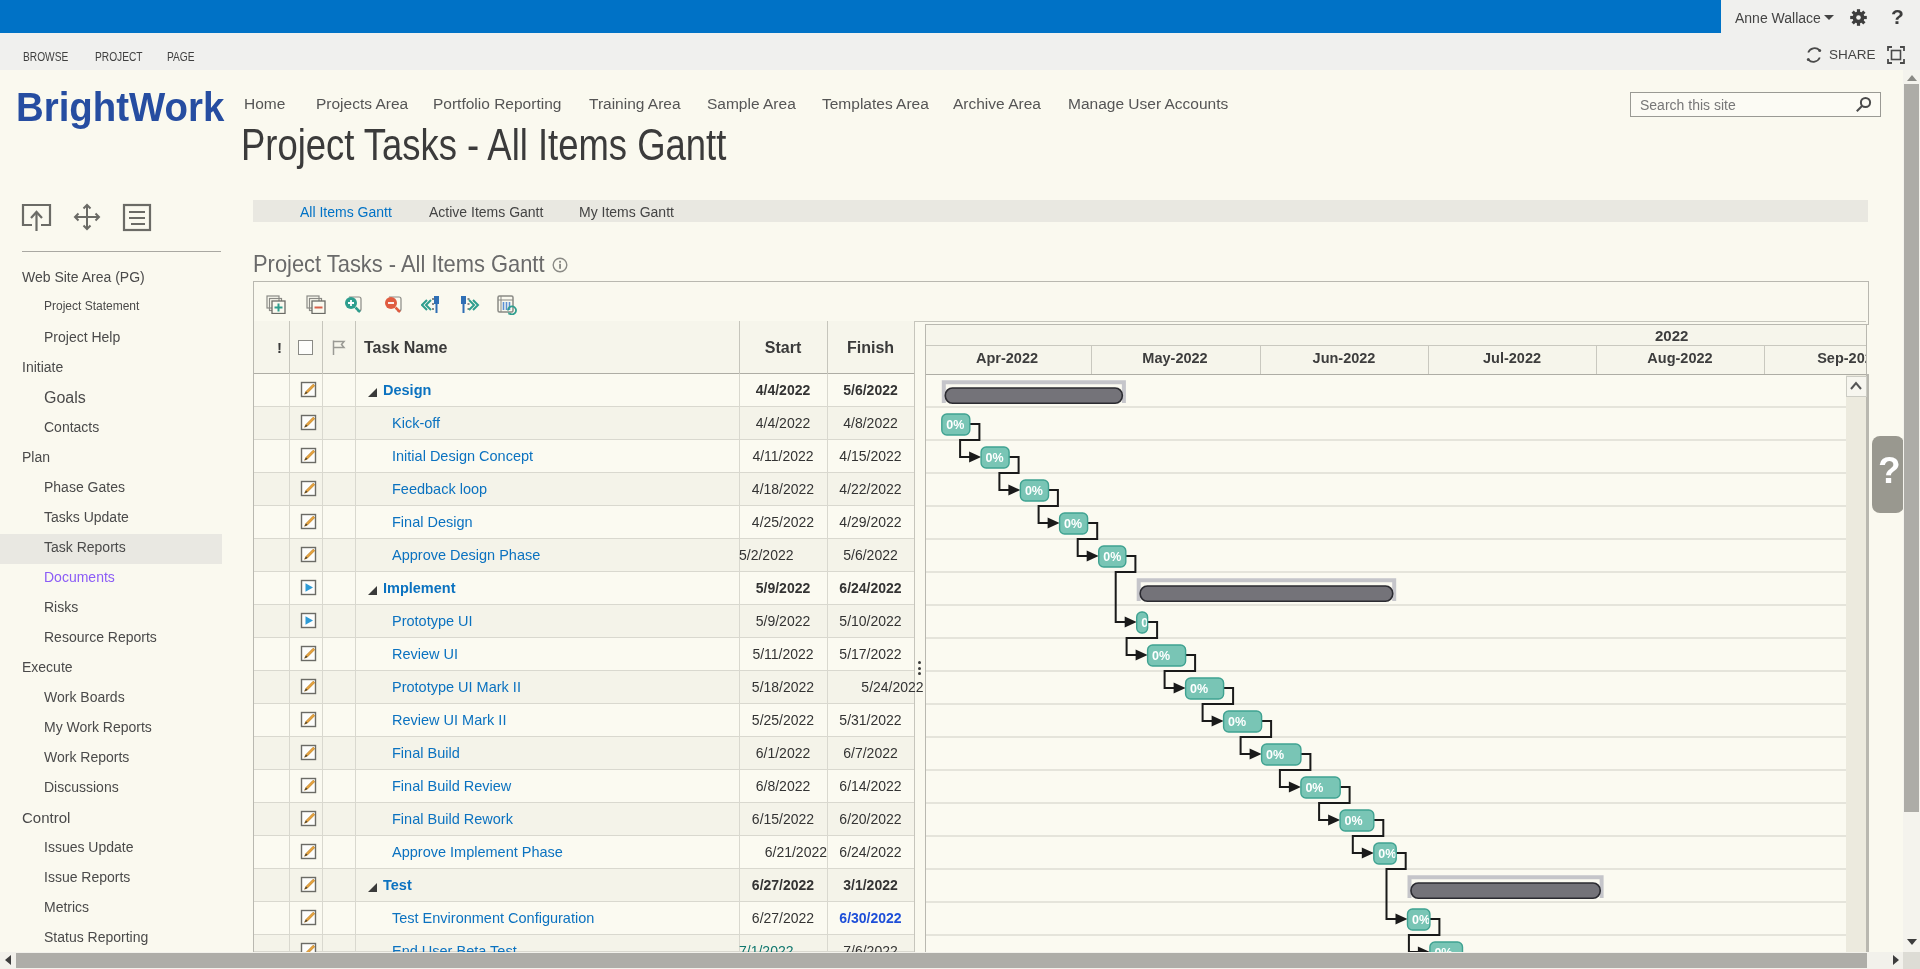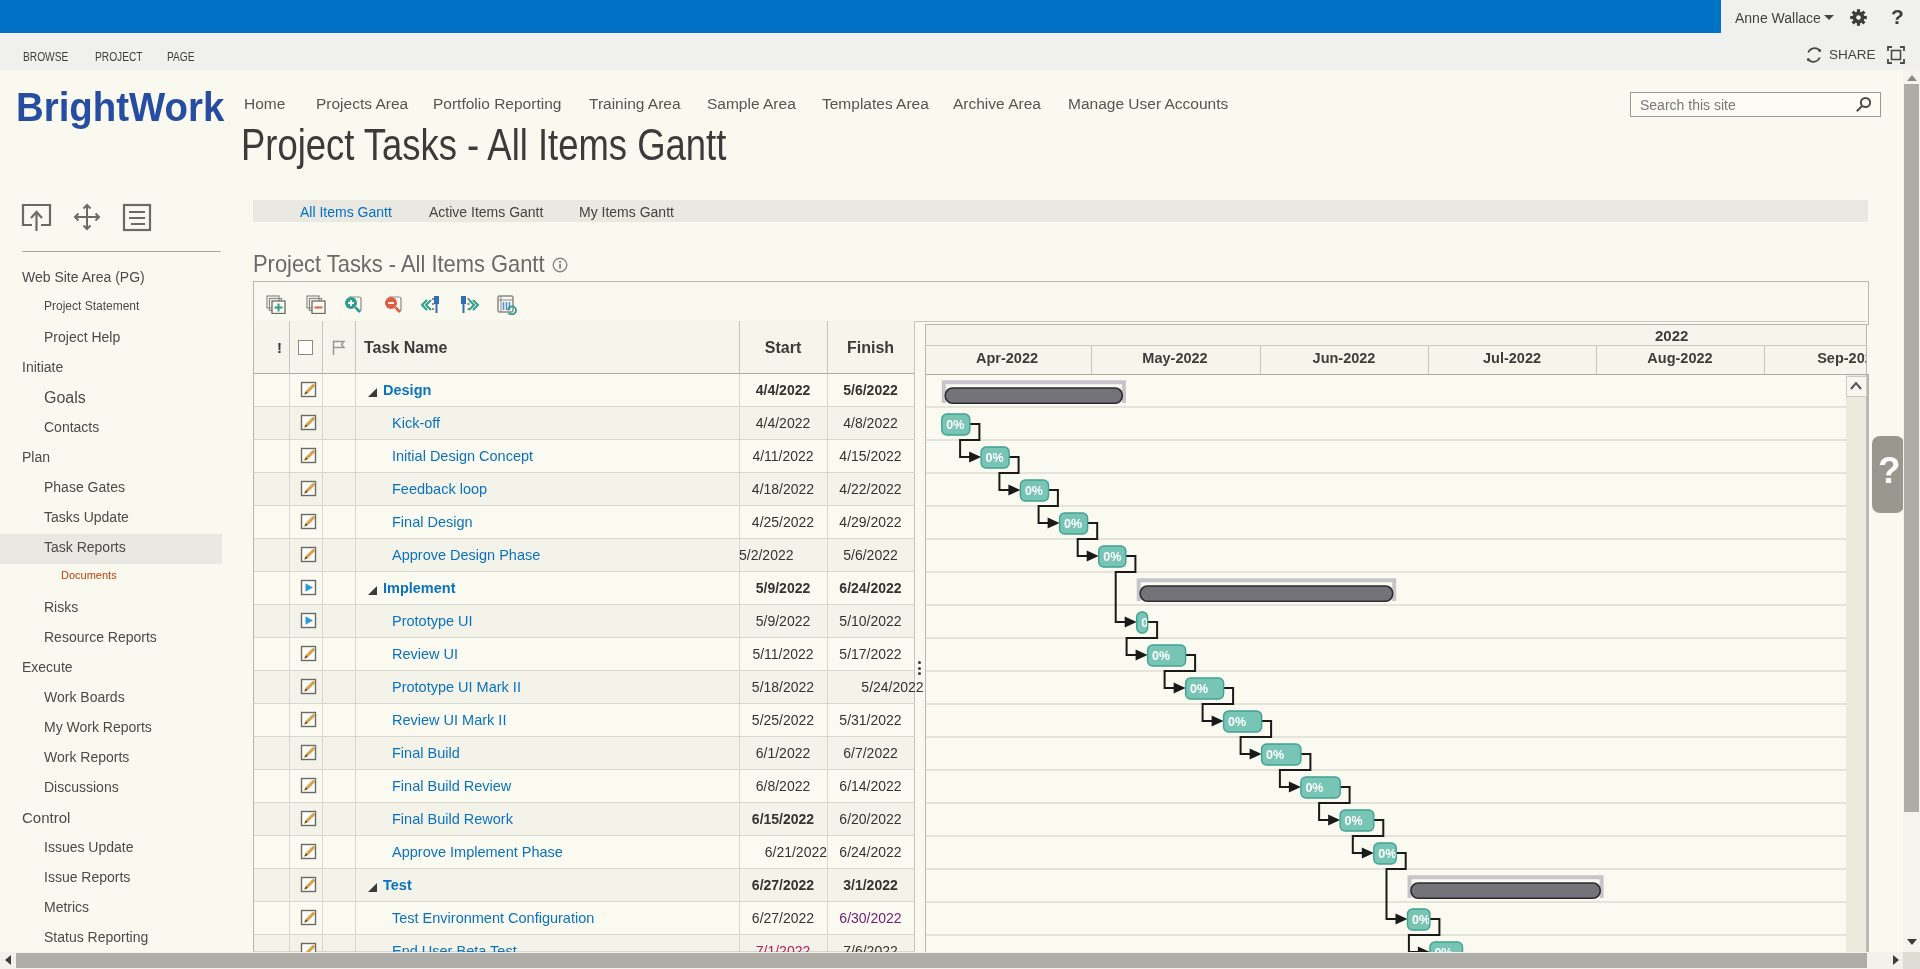--- a/index.html
+++ b/index.html
@@ -79,21 +79,21 @@
 <div class="abs" style="left:22px;top:269px;font-size:14px;color:#4a4a4a;white-space:nowrap">Web Site Area (PG)</div>
 <div class="abs" style="left:44px;top:299px;font-size:12px;color:#4a4a4a;white-space:nowrap">Project Statement</div>
 <div class="abs" style="left:44px;top:329px;font-size:14px;color:#4a4a4a;white-space:nowrap">Project Help</div>
 <div class="abs" style="left:22px;top:359px;font-size:14px;color:#4a4a4a;white-space:nowrap">Initiate</div>
 <div class="abs" style="left:44px;top:389px;font-size:16px;color:#4a4a4a;white-space:nowrap">Goals</div>
 <div class="abs" style="left:44px;top:419px;font-size:14px;color:#4a4a4a;white-space:nowrap">Contacts</div>
 <div class="abs" style="left:22px;top:449px;font-size:14px;color:#4a4a4a;white-space:nowrap">Plan</div>
 <div class="abs" style="left:44px;top:479px;font-size:14px;color:#4a4a4a;white-space:nowrap">Phase Gates</div>
 <div class="abs" style="left:44px;top:509px;font-size:14px;color:#4a4a4a;white-space:nowrap">Tasks Update</div>
 <div class="abs" style="left:44px;top:539px;font-size:14px;color:#4a4a4a;white-space:nowrap">Task Reports</div>
-<div class="abs" style="left:61px;top:569px;font-size:11px;color:#c2410c;white-space:nowrap">Documents</div>
+<div class="abs" style="left:44px;top:569px;font-size:14px;color:#8b5cf6;white-space:nowrap">Documents</div>
 <div class="abs" style="left:44px;top:599px;font-size:14px;color:#4a4a4a;white-space:nowrap">Risks</div>
 <div class="abs" style="left:44px;top:629px;font-size:14px;color:#4a4a4a;white-space:nowrap">Resource Reports</div>
 <div class="abs" style="left:22px;top:659px;font-size:14px;color:#4a4a4a;white-space:nowrap">Execute</div>
 <div class="abs" style="left:44px;top:689px;font-size:14px;color:#4a4a4a;white-space:nowrap">Work Boards</div>
 <div class="abs" style="left:44px;top:719px;font-size:14px;color:#4a4a4a;white-space:nowrap">My Work Reports</div>
 <div class="abs" style="left:44px;top:749px;font-size:14px;color:#4a4a4a;white-space:nowrap">Work Reports</div>
 <div class="abs" style="left:44px;top:779px;font-size:14px;color:#4a4a4a;white-space:nowrap">Discussions</div>
 <div class="abs" style="left:22px;top:809px;font-size:15px;color:#4a4a4a;white-space:nowrap">Control</div>
 <div class="abs" style="left:44px;top:839px;font-size:14px;color:#4a4a4a;white-space:nowrap">Issues Update</div>
 <div class="abs" style="left:44px;top:869px;font-size:14px;color:#4a4a4a;white-space:nowrap">Issue Reports</div>
@@ -361,21 +361,21 @@
 <div class="abs" style="left:322px;top:803px;width:1px;height:33px;background:#d9d8cf"></div>
 <div class="abs" style="left:355px;top:803px;width:1px;height:33px;background:#d9d8cf"></div>
 <div class="abs" style="left:739px;top:803px;width:1px;height:33px;background:#d9d8cf"></div>
 <div class="abs" style="left:827px;top:803px;width:1px;height:33px;background:#d9d8cf"></div>
 <svg class="abs" style="left:300px;top:810px" width="18" height="18" viewBox="0 0 18 18">
 <rect x="1.5" y="1.5" width="14" height="14" fill="#fdfdfb" stroke="#6b6b66" stroke-width="1.4"></rect>
 <path d="M13.2 3.2 L6.0 10.4 L4.6 13.2 L7.5 11.9 L14.7 4.7 Z" fill="#e8a33d" stroke="#b87818" stroke-width="0.7"></path>
 <path d="M4.6 13.2 L6.0 10.4 L7.5 11.9 Z" fill="#3c3c38"></path>
 </svg>
 <div class="abs" style="left:392px;top:811px;font-size:14.5px;color:#0b72c0;white-space:nowrap">Final Build Rework</div>
-<div class="abs" style="left:739px;top:811px;width:88px;text-align:center;font-size:14px;font-weight:bold;color:#333">6/15/2022</div>
+<div class="abs" style="left:739px;top:811px;width:88px;text-align:center;font-size:14px;font-weight:normal;color:#333">6/15/2022</div>
 <div class="abs" style="left:827px;top:811px;width:87px;text-align:center;font-size:14px;font-weight:normal;color:#333">6/20/2022</div>
 <div class="abs" style="left:254px;top:836px;width:660px;height:32px;background:#fbfaf1;border-bottom:1px solid #d9d8cf"></div>
 <div class="abs" style="left:289px;top:836px;width:1px;height:33px;background:#d9d8cf"></div>
 <div class="abs" style="left:322px;top:836px;width:1px;height:33px;background:#d9d8cf"></div>
 <div class="abs" style="left:355px;top:836px;width:1px;height:33px;background:#d9d8cf"></div>
 <div class="abs" style="left:739px;top:836px;width:1px;height:33px;background:#d9d8cf"></div>
 <div class="abs" style="left:827px;top:836px;width:1px;height:33px;background:#d9d8cf"></div>
 <svg class="abs" style="left:300px;top:843px" width="18" height="18" viewBox="0 0 18 18">
 <rect x="1.5" y="1.5" width="14" height="14" fill="#fdfdfb" stroke="#6b6b66" stroke-width="1.4"></rect>
 <path d="M13.2 3.2 L6.0 10.4 L4.6 13.2 L7.5 11.9 L14.7 4.7 Z" fill="#e8a33d" stroke="#b87818" stroke-width="0.7"></path>
@@ -405,34 +405,34 @@
 <div class="abs" style="left:355px;top:902px;width:1px;height:33px;background:#d9d8cf"></div>
 <div class="abs" style="left:739px;top:902px;width:1px;height:33px;background:#d9d8cf"></div>
 <div class="abs" style="left:827px;top:902px;width:1px;height:33px;background:#d9d8cf"></div>
 <svg class="abs" style="left:300px;top:909px" width="18" height="18" viewBox="0 0 18 18">
 <rect x="1.5" y="1.5" width="14" height="14" fill="#fdfdfb" stroke="#6b6b66" stroke-width="1.4"></rect>
 <path d="M13.2 3.2 L6.0 10.4 L4.6 13.2 L7.5 11.9 L14.7 4.7 Z" fill="#e8a33d" stroke="#b87818" stroke-width="0.7"></path>
 <path d="M4.6 13.2 L6.0 10.4 L7.5 11.9 Z" fill="#3c3c38"></path>
 </svg>
 <div class="abs" style="left:392px;top:910px;font-size:14.5px;color:#0b72c0;white-space:nowrap">Test Environment Configuration</div>
 <div class="abs" style="left:739px;top:910px;width:88px;text-align:center;font-size:14px;font-weight:normal;color:#333">6/27/2022</div>
-<div class="abs" style="left:827px;top:910px;width:87px;text-align:center;font-size:14px;font-weight:normal;color:#701a75">6/30/2022</div>
+<div class="abs" style="left:827px;top:910px;width:87px;text-align:center;font-size:14px;font-weight:bold;color:#1d4ed8">6/30/2022</div>
 <div class="abs tex" style="left:254px;top:935px;width:660px;height:16px;background:#f4f3e9;border-bottom:1px solid #d9d8cf"></div>
 <div class="abs" style="left:289px;top:935px;width:1px;height:17px;background:#d9d8cf"></div>
 <div class="abs" style="left:322px;top:935px;width:1px;height:17px;background:#d9d8cf"></div>
 <div class="abs" style="left:355px;top:935px;width:1px;height:17px;background:#d9d8cf"></div>
 <div class="abs" style="left:739px;top:935px;width:1px;height:17px;background:#d9d8cf"></div>
 <div class="abs" style="left:827px;top:935px;width:1px;height:17px;background:#d9d8cf"></div>
 <svg class="abs" style="left:300px;top:942px" width="18" height="18" viewBox="0 0 18 18">
 <rect x="1.5" y="1.5" width="14" height="14" fill="#fdfdfb" stroke="#6b6b66" stroke-width="1.4"></rect>
 <path d="M13.2 3.2 L6.0 10.4 L4.6 13.2 L7.5 11.9 L14.7 4.7 Z" fill="#e8a33d" stroke="#b87818" stroke-width="0.7"></path>
 <path d="M4.6 13.2 L6.0 10.4 L7.5 11.9 Z" fill="#3c3c38"></path>
 </svg>
 <div class="abs" style="left:392px;top:943px;font-size:14.5px;color:#0b72c0;white-space:nowrap">End User Beta Test</div>
-<div class="abs" style="left:739px;top:943px;width:88px;text-align:center;font-size:14px;font-weight:normal;color:#be185d">7/1/2022</div>
+<div class="abs" style="left:739px;top:943px;width:88px;text-align:left;font-size:14px;font-weight:normal;color:#0f766e">7/1/2022</div>
 <div class="abs" style="left:827px;top:943px;width:87px;text-align:center;font-size:14px;font-weight:normal;color:#333">7/6/2022</div>
 <div class="abs" style="left:925px;top:324px;width:941px;height:628px;border:1px solid #b9b8b0;border-bottom:none;background:#fbfaf1"></div>
 <div class="abs tex" style="left:926px;top:325px;width:940px;height:20px;background:#f6f5eb;border-bottom:1px solid #c9c8bf"></div>
 <div class="abs" style="left:1655px;top:327px;font-size:15px;font-weight:bold;color:#3d3d3d">2022</div>
 <div class="abs tex" style="left:926px;top:346px;width:940px;height:28px;background:#f6f5eb;border-bottom:1px solid #aeada5"></div>
 <div class="abs" style="left:947px;top:350px;width:120px;text-align:center;font-size:14.5px;font-weight:bold;color:#3d3d3d">Apr-2022</div>
 <div class="abs" style="left:1115px;top:350px;width:120px;text-align:center;font-size:14.5px;font-weight:bold;color:#3d3d3d">May-2022</div>
 <div class="abs" style="left:1091px;top:346px;width:1px;height:28px;background:#c9c8bf"></div>
 <div class="abs" style="left:1284px;top:350px;width:120px;text-align:center;font-size:14.5px;font-weight:bold;color:#3d3d3d">Jun-2022</div>
 <div class="abs" style="left:1260px;top:346px;width:1px;height:28px;background:#c9c8bf"></div>

